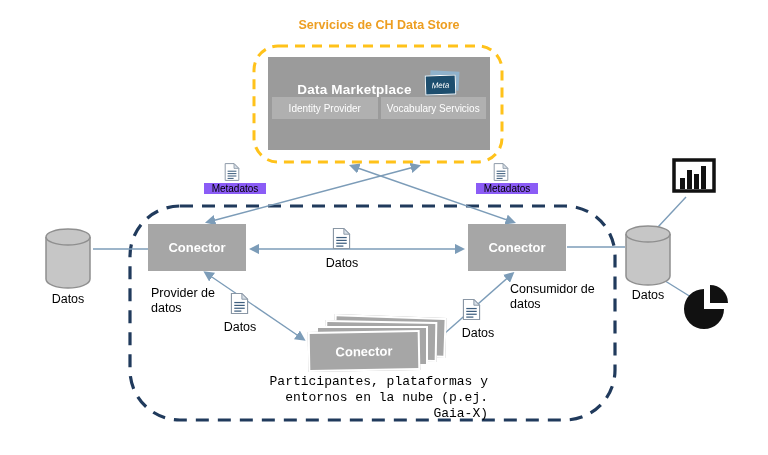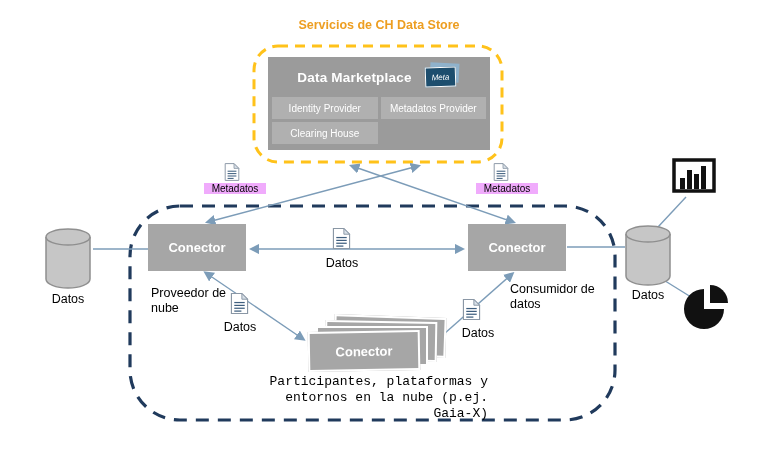--- a/index.html
+++ b/index.html
@@ -13,37 +13,37 @@
   .navy-border  { fill:none; stroke:var(--navy,#203A5C); stroke-width:3.2; stroke-dasharray:13 9; }
   .arrow, .plain { stroke:var(--arrow-blue,#7C9CB8); stroke-width:1.4; }
   .arrowhead { fill:var(--arrow-blue,#7C9CB8); }
 
   .title {
     position:absolute; left:234px; top:18px; width:290px; text-align:center;
     font-weight:bold; font-size:12.5px; color:var(--title-orange,#ED9E21);
   }
 
   .marketplace { position:absolute; left:268px; top:57px; width:222px; height:93px; background:var(--box-gray-dark,#9B9B9B); }
-  .mp-header { height:40px; display:flex; align-items:center; justify-content:center; gap:13px; }
+  .mp-header { height:40px; display:flex; align-items:flex-end; justify-content:center; gap:13px; }
   .mp-title { color:#fff; font-size:13.5px; font-weight:bold; letter-spacing:.2px; }
   .mp-grid { display:grid; grid-template-columns:1fr 1fr; gap:3px; padding:0 4px 4px 4px; }
   .mp-cell { background:var(--cell-gray,#B0B0B0); color:#fff; font-size:10px; height:22px; display:flex; align-items:center; justify-content:center; }
 
   .meta-badge { position:relative; width:36px; height:24px; }
   .meta-back  { position:absolute; left:5px; top:-2px; width:29px; height:19px; background:var(--badge-back-blue,#8FB2CC); transform:rotate(3deg); }
   .meta-front { position:absolute; left:0; top:2px; width:31px; height:20px; background:var(--badge-navy,#1D4E6E);
                 color:#fff; font-size:8px; font-style:italic; display:flex; align-items:center; justify-content:center;
                 border:1px solid #fff; transform:rotate(-2deg); }
 
   .connector { position:absolute; width:98px; height:47px; background:var(--box-gray,#A6A6A6);
                color:#fff; font-weight:bold; font-size:13px; display:flex; align-items:center; justify-content:center; }
 
   .lbl { position:absolute; font-size:12.5px; line-height:15px; }
   .lbl-center { text-align:center; }
-  .lbl-sm { position:absolute; font-size:10px; background:#f0abfc; padding:0 2px; text-align:center; }
+  .lbl-sm { position:absolute; font-size:10px; background:#8b5cf6; padding:0 2px; text-align:center; }
 
   .doc { position:absolute; }
 
   .stack { position:absolute; left:308px; top:316px; width:142px; height:60px; }
   .sheet { position:absolute; width:112px; height:40px; background:var(--box-gray,#A6A6A6); border:2px solid #fff; }
   .s3 { left:26px; top:0;  transform:rotate(2deg); }
   .s2 { left:17px; top:5px; transform:rotate(1deg); }
   .s1 { left:8px;  top:10px; }
   .front { left:0; top:15px; color:#fff; font-weight:bold; font-size:13px;
            display:flex; align-items:center; justify-content:center; transform:rotate(-1deg); }
@@ -80,22 +80,21 @@
   <div class="marketplace">
     <div class="mp-header">
       <span class="mp-title">Data Marketplace</span>
       <div class="meta-badge">
         <div class="meta-back"></div>
         <div class="meta-front">Meta</div>
       </div>
     </div>
     <div class="mp-grid">
       <div class="mp-cell">Identity Provider</div>
-      <div class="mp-cell">Metadatos Provider</div>
-      <div class="mp-cell">Clearing House</div>
+      <div class="mp-cell">Vocabulary Servicios</div>
     </div>
   </div>
 
   <svg class="doc" style="left:224px;top:162px" width="16" height="20" viewBox="0 0 20 24">
     <path d="M1.5,1.5 h11 l6,6 v15 h-17 z" fill="#ffffff" stroke="#8A97A5" stroke-width="1.2"></path>
     <path d="M12.5,1.5 v6 h6 z" fill="#D8E0E8" stroke="#8A97A5" stroke-width="1"></path>
     <g stroke="#3E5E7E" stroke-width="1.3">
       <line x1="4.5" y1="11" x2="15.5" y2="11"></line>
         <line x1="4.5" y1="14" x2="15.5" y2="14"></line>
       <line x1="4.5" y1="17" x2="15.5" y2="17"></line>
@@ -116,21 +115,21 @@
   </svg>
   <div class="lbl-sm" style="left:476px;top:183px;width:62px">Metadatos</div>
 
   <div class="connector" style="left:148px;top:224px">
     <span>Conector</span>
   </div>
   <div class="connector" style="left:468px;top:224px">
     <span>Conector</span>
   </div>
 
-  <div class="lbl" style="left:151px;top:286px;width:82px">Proveedor de nube</div>
+  <div class="lbl" style="left:151px;top:286px;width:82px">Provider de datos</div>
   <div class="lbl" style="left:510px;top:282px;width:92px">Consumidor de datos</div>
 
   <svg class="doc" style="left:332px;top:227px" width="19" height="23" viewBox="0 0 20 24">
     <path d="M1.5,1.5 h11 l6,6 v15 h-17 z" fill="#ffffff" stroke="#8A97A5" stroke-width="1.2"></path>
     <path d="M12.5,1.5 v6 h6 z" fill="#D8E0E8" stroke="#8A97A5" stroke-width="1"></path>
     <g stroke="#3E5E7E" stroke-width="1.3">
       <line x1="4.5" y1="11" x2="15.5" y2="11"></line>
         <line x1="4.5" y1="14" x2="15.5" y2="14"></line>
       <line x1="4.5" y1="17" x2="15.5" y2="17"></line>
         <line x1="4.5" y1="20" x2="12" y2="20"></line>

